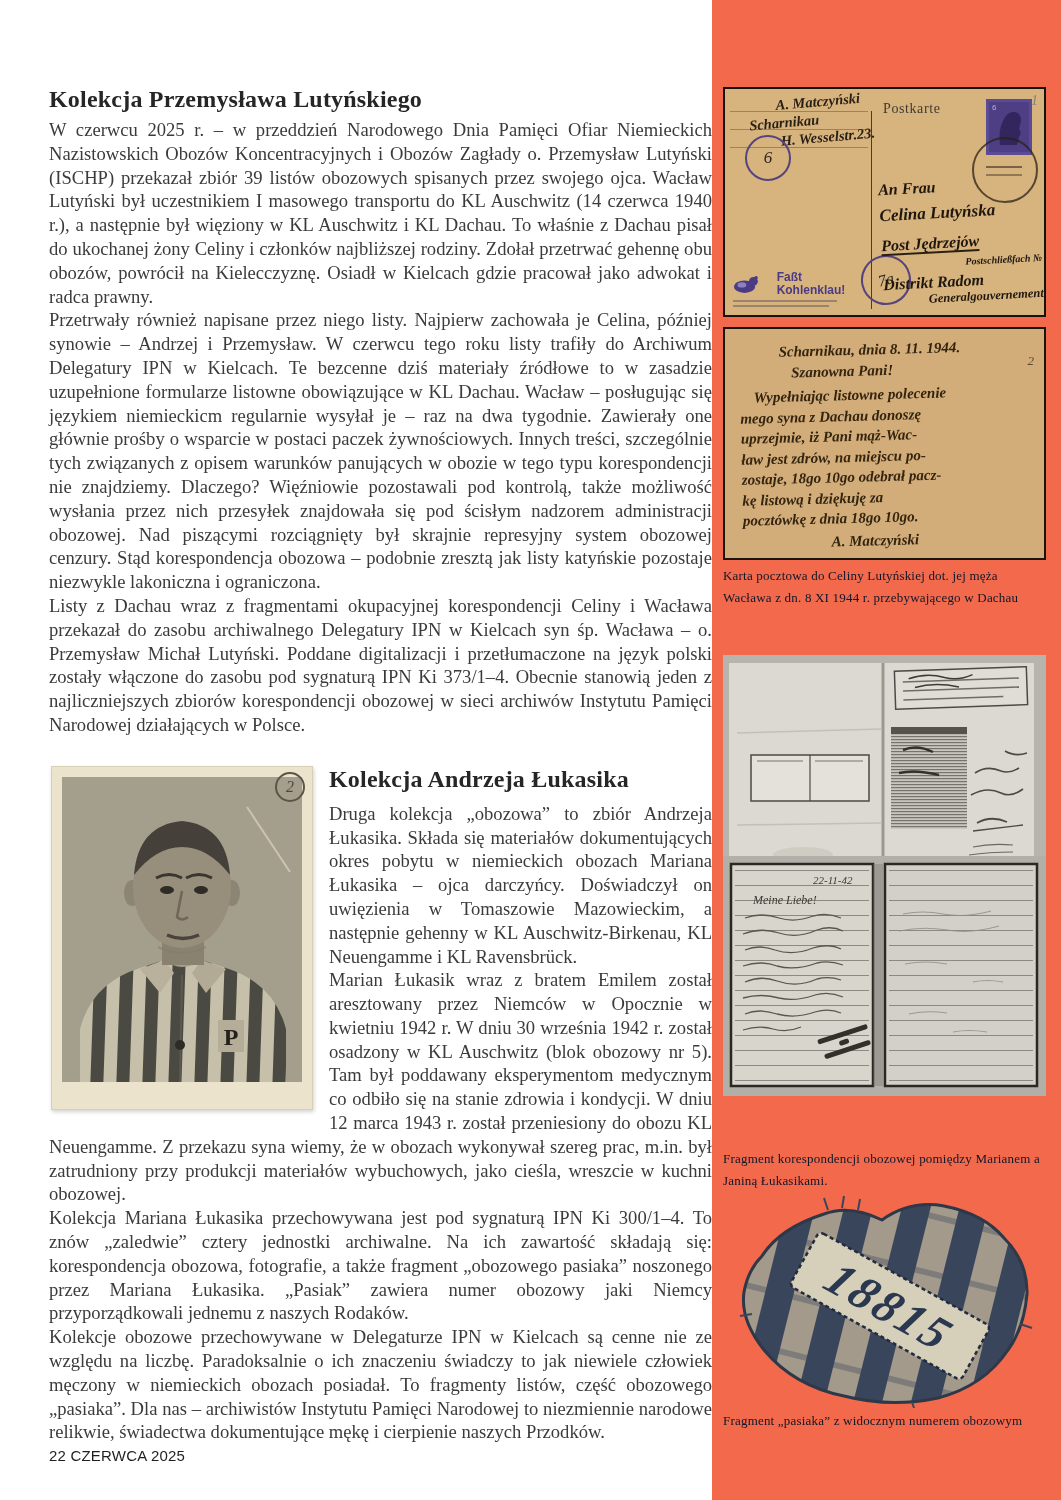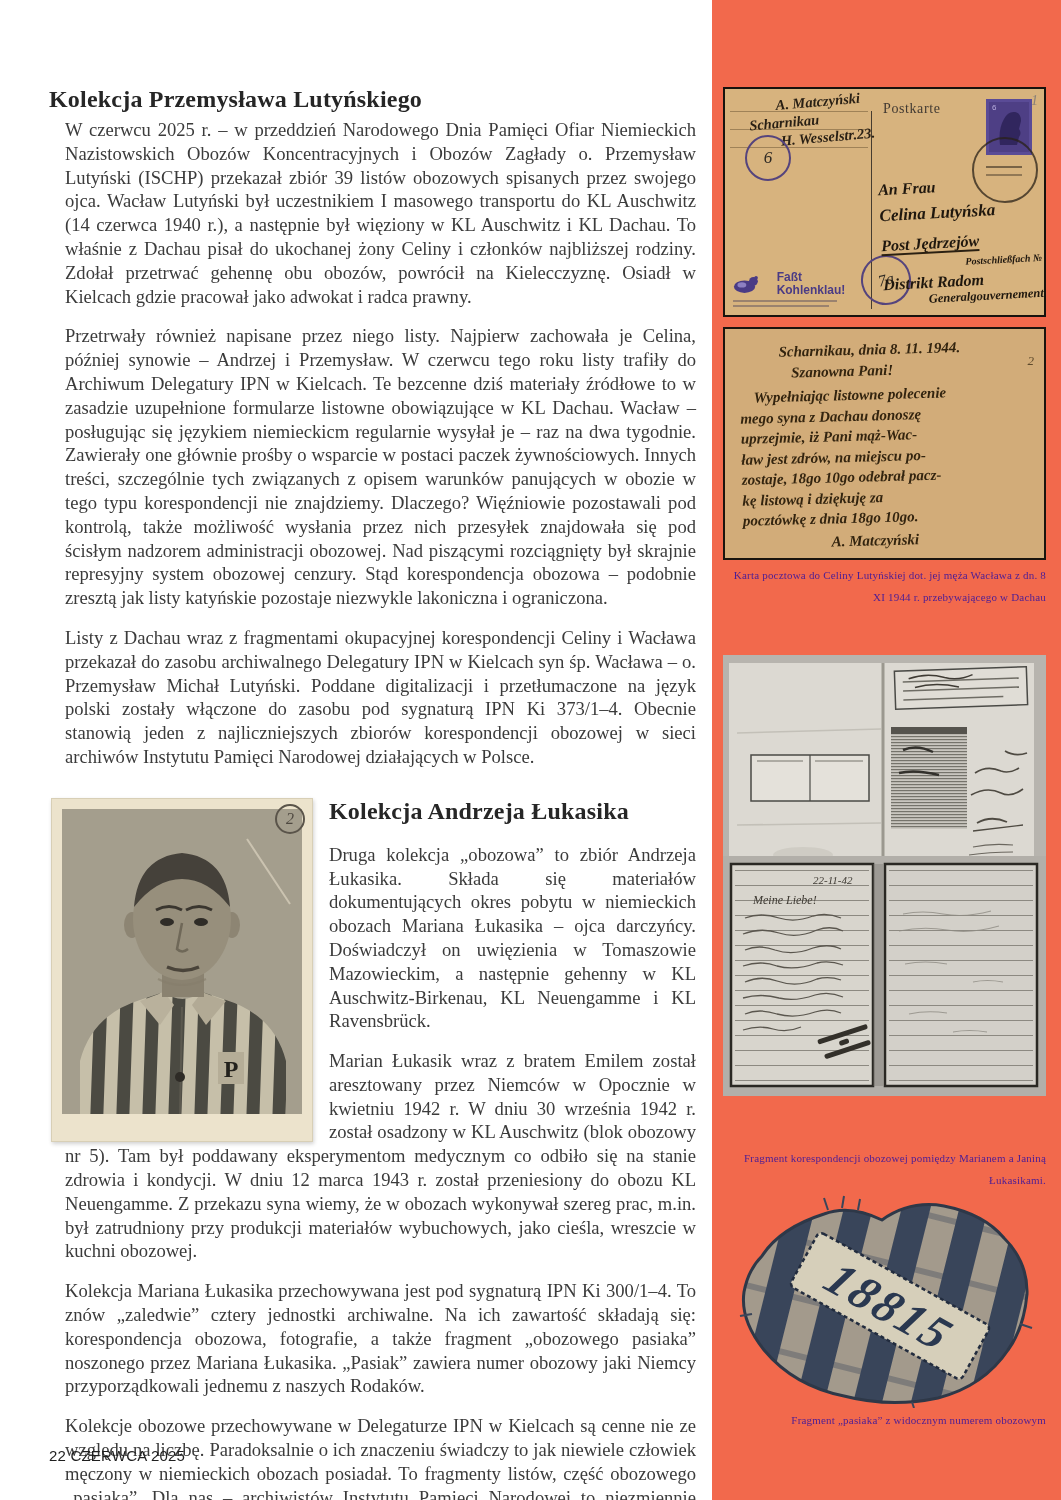--- a/index.html
+++ b/index.html
@@ -9,26 +9,26 @@
     overflow:hidden;
   }
   
   .article{position:absolute;left:49px;top:84px;width:663px;}
   h1,h2{
     font-family:"Liberation Serif","DejaVu Serif",serif;
     font-weight:600;color:#262626;font-size:24px;line-height:31px;margin:0;
     letter-spacing:.2px;
   }
   .article p{
-    margin:16px;font-size:18.6px;line-height:23.8px;text-align:justify;
+    margin:0;font-size:18.6px;line-height:23.8px;text-align:justify;
     color:#3b3b3b;
   }
   .sec1 p:first-of-type{margin-top:3px;}
   .sec2{margin-top:27px;}
-  .sec2 h2{margin-bottom:16px;}
+  .sec2 h2{margin-bottom:7px;}
   
   .photo-frame{
     float:left;width:240px;height:305px;margin:2px 16px 6px 2px;
     background:#ece3cc;padding:11px 11px 28px 11px;position:relative;
     box-shadow:0 0 0 1px #d8cfb6 inset, 1px 2px 4px rgba(0,0,0,.18);
   }
   .photo-inner{width:240px;height:305px;background:#a49e8d;overflow:hidden;}
   .photo-corner{
     position:absolute;top:6px;right:8px;width:26px;height:26px;
     border:2px solid #5a544a;border-radius:50%;display:flex;align-items:center;
@@ -39,22 +39,22 @@
     font-family:"Liberation Sans","DejaVu Sans",sans-serif;
     font-size:15px;color:#1f1f1f;letter-spacing:.2px;
   }
   
   .sidebar{
     position:absolute;left:712px;top:0;width:349px;height:1500px;
     background:#F2694C;
   }
   .sb-item{position:absolute;left:11px;width:323px;}
   .caption{
-    position:absolute;left:11px;width:323px;text-align:right;
-    font-size:11px;line-height:21.5px;color:#4c1d95;margin:0;
+    position:absolute;left:11px;width:323px;
+    font-size:13px;line-height:21.5px;color:#0f172a;margin:0;
     letter-spacing:.2px;
   }
   
   .postcard{
     top:87px;height:230px;background:#d7b37e;border:2px solid #17120d;
     box-sizing:border-box;position:absolute;overflow:hidden;
   }
   .pc-divider{position:absolute;left:146px;top:22px;bottom:6px;width:1px;background:#463c2f;}
   .pc-title{position:absolute;left:158px;top:12px;font-size:14px;color:#423a32;letter-spacing:.6px;}
   .pc-corner1{position:absolute;right:6px;top:4px;font-size:14px;color:#8a8178;font-style:italic;}

